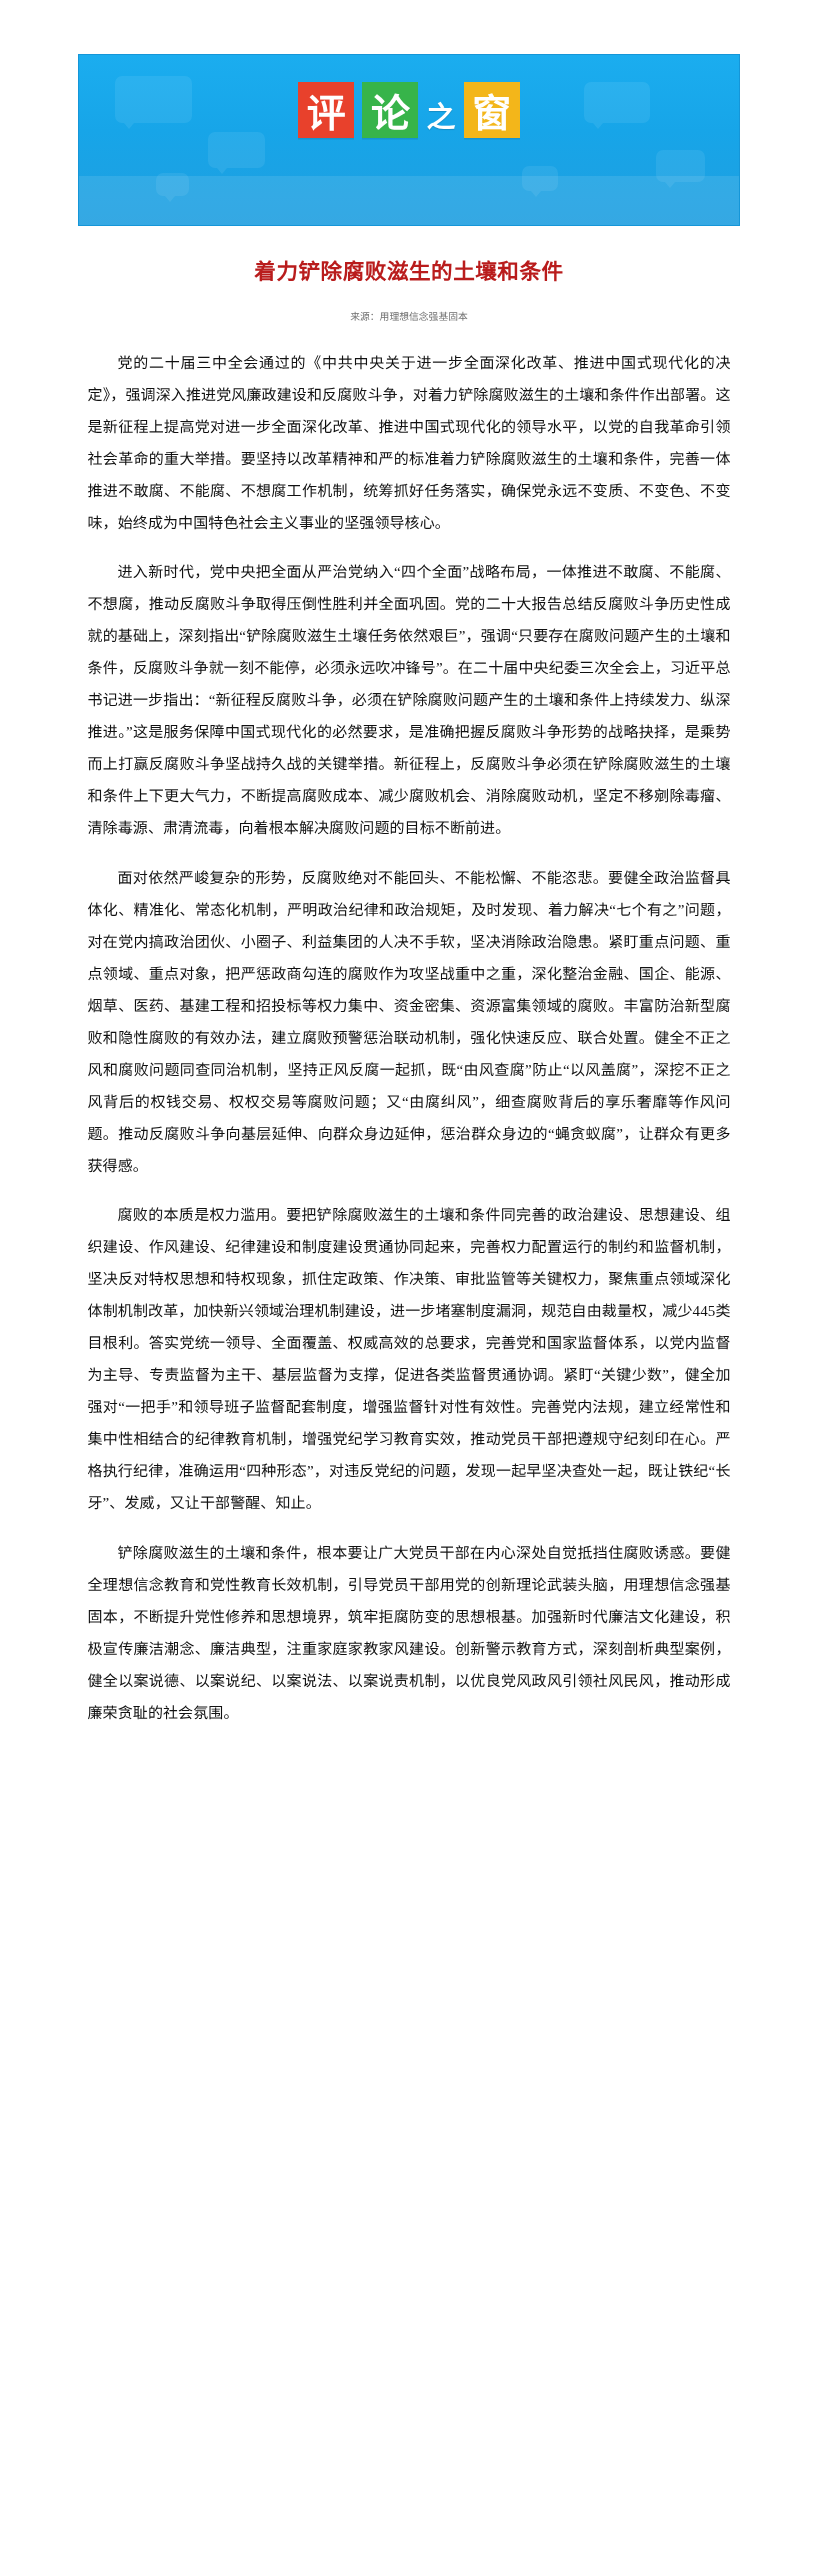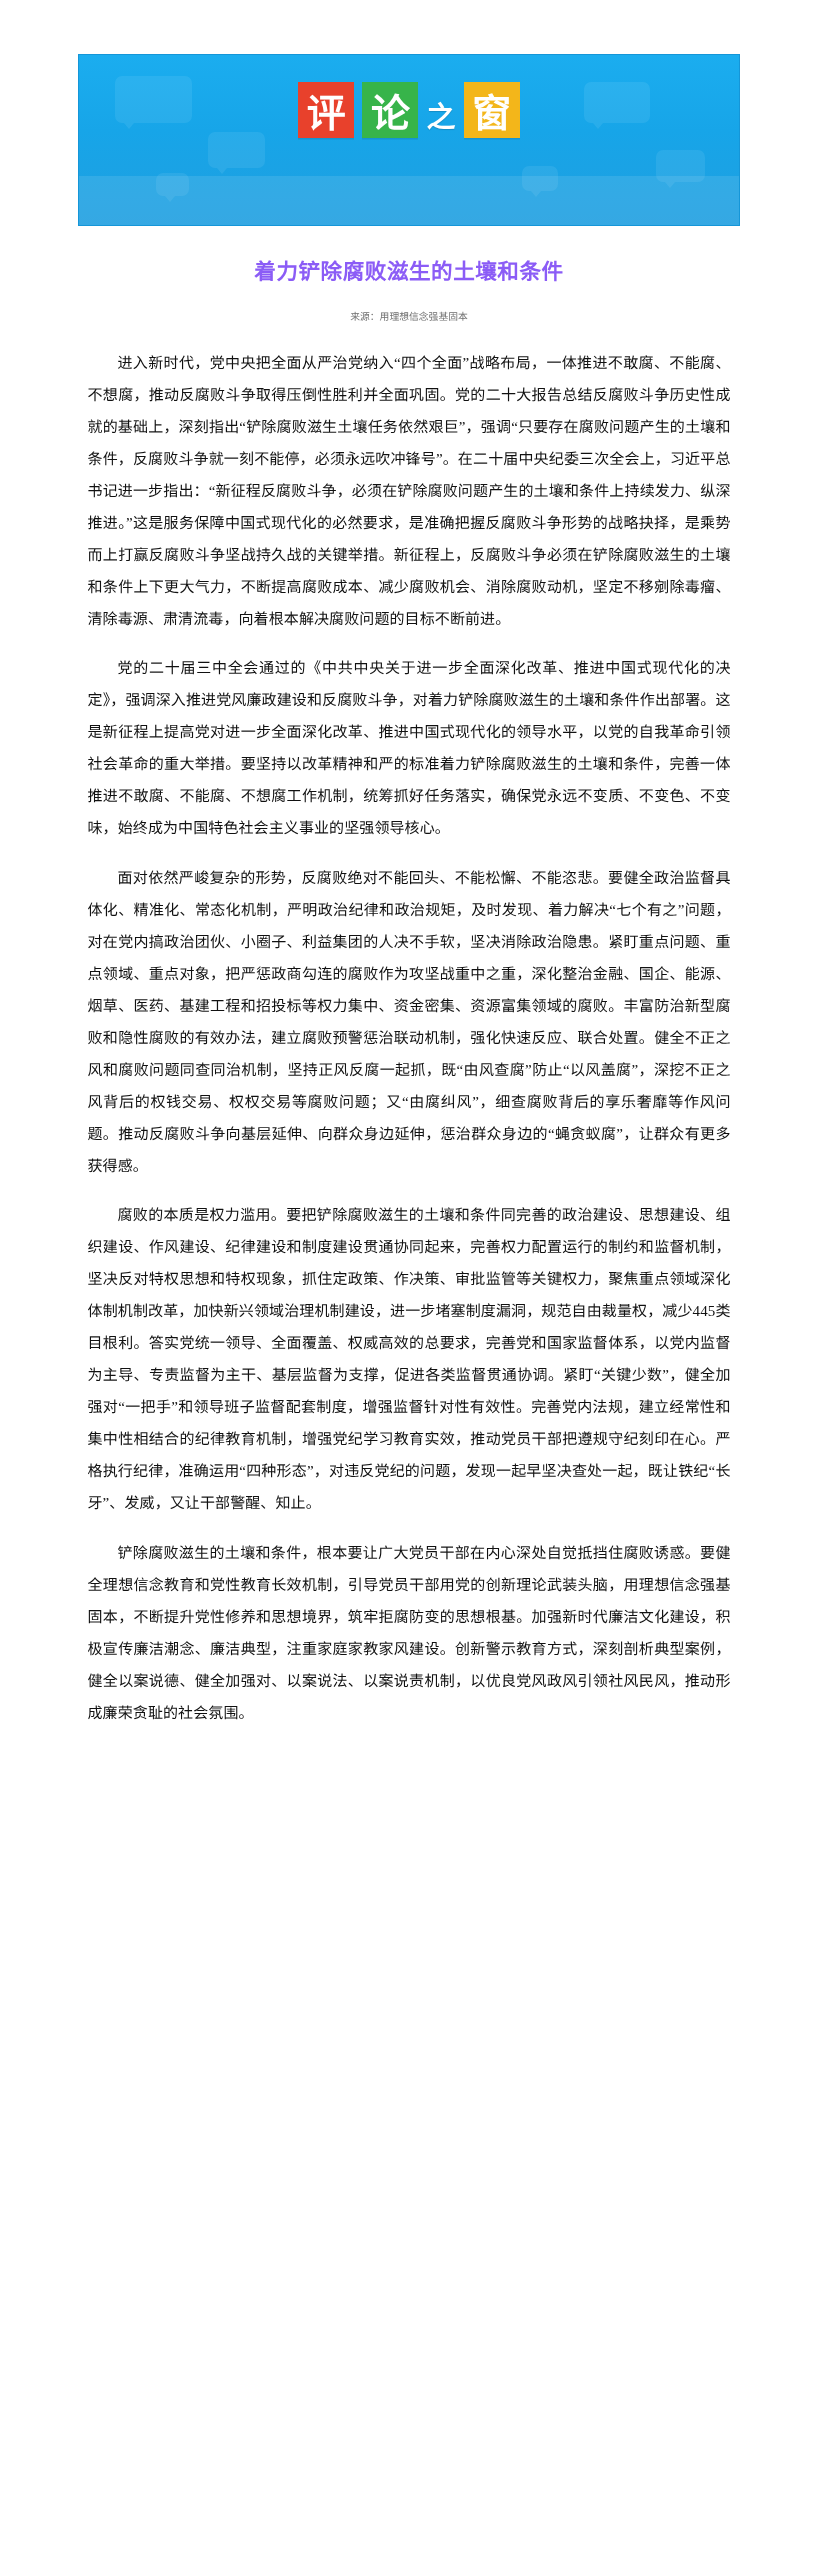--- a/index.html
+++ b/index.html
@@ -107,21 +107,21 @@
   
   .headline-wrap {
     width: 818px;
     text-align: center;
     padding: 13.4px 0 2.1px 0;
   }
   .headline {
     font-family: "Liberation Serif", "DejaVu Serif", serif;
     font-size: 21.6px;
     font-weight: bold;
-    color: #8b5cf6;
+    color: #b91c1c;
     letter-spacing: 0.5px;
   }
   .source {
     text-align: center;
     font-size: 9.8px;
     color: #6f6f6f;
     padding: 7.2px 0 0 0;
     font-family: "Liberation Sans", sans-serif;
   }
 
@@ -166,21 +166,21 @@
       </div>
     </div>
   </div>
 
   <div class="headline-wrap">
     <h1 class="headline">着力铲除腐败滋生的土壤和条件</h1>
   </div>
   <div class="source">来源：用理想信念强基固本</div>
 
   <div class="article">
+    <p>党的二十届三中全会通过的《中共中央关于进一步全面深化改革、推进中国式现代化的决定》，强调深入推进党风廉政建设和反腐败斗争，对着力铲除腐败滋生的土壤和条件作出部署。这是新征程上提高党对进一步全面深化改革、推进中国式现代化的领导水平，以党的自我革命引领社会革命的重大举措。要坚持以改革精神和严的标准着力铲除腐败滋生的土壤和条件，完善一体推进不敢腐、不能腐、不想腐工作机制，统筹抓好任务落实，确保党永远不变质、不变色、不变味，始终成为中国特色社会主义事业的坚强领导核心。</p>
     <p>进入新时代，党中央把全面从严治党纳入“四个全面”战略布局，一体推进不敢腐、不能腐、不想腐，推动反腐败斗争取得压倒性胜利并全面巩固。党的二十大报告总结反腐败斗争历史性成就的基础上，深刻指出“铲除腐败滋生土壤任务依然艰巨”，强调“只要存在腐败问题产生的土壤和条件，反腐败斗争就一刻不能停，必须永远吹冲锋号”。在二十届中央纪委三次全会上，习近平总书记进一步指出：“新征程反腐败斗争，必须在铲除腐败问题产生的土壤和条件上持续发力、纵深推进。”这是服务保障中国式现代化的必然要求，是准确把握反腐败斗争形势的战略抉择，是乘势而上打赢反腐败斗争坚战持久战的关键举措。新征程上，反腐败斗争必须在铲除腐败滋生的土壤和条件上下更大气力，不断提高腐败成本、减少腐败机会、消除腐败动机，坚定不移剜除毒瘤、清除毒源、肃清流毒，向着根本解决腐败问题的目标不断前进。</p>
-    <p>党的二十届三中全会通过的《中共中央关于进一步全面深化改革、推进中国式现代化的决定》，强调深入推进党风廉政建设和反腐败斗争，对着力铲除腐败滋生的土壤和条件作出部署。这是新征程上提高党对进一步全面深化改革、推进中国式现代化的领导水平，以党的自我革命引领社会革命的重大举措。要坚持以改革精神和严的标准着力铲除腐败滋生的土壤和条件，完善一体推进不敢腐、不能腐、不想腐工作机制，统筹抓好任务落实，确保党永远不变质、不变色、不变味，始终成为中国特色社会主义事业的坚强领导核心。</p>
     <p>面对依然严峻复杂的形势，反腐败绝对不能回头、不能松懈、不能恣悲。要健全政治监督具体化、精准化、常态化机制，严明政治纪律和政治规矩，及时发现、着力解决“七个有之”问题，对在党内搞政治团伙、小圈子、利益集团的人决不手软，坚决消除政治隐患。紧盯重点问题、重点领域、重点对象，把严惩政商勾连的腐败作为攻坚战重中之重，深化整治金融、国企、能源、烟草、医药、基建工程和招投标等权力集中、资金密集、资源富集领域的腐败。丰富防治新型腐败和隐性腐败的有效办法，建立腐败预警惩治联动机制，强化快速反应、联合处置。健全不正之风和腐败问题同查同治机制，坚持正风反腐一起抓，既“由风查腐”防止“以风盖腐”，深挖不正之风背后的权钱交易、权权交易等腐败问题；又“由腐纠风”，细查腐败背后的享乐奢靡等作风问题。推动反腐败斗争向基层延伸、向群众身边延伸，惩治群众身边的“蝇贪蚁腐”，让群众有更多获得感。</p>
     <p>腐败的本质是权力滥用。要把铲除腐败滋生的土壤和条件同完善的政治建设、思想建设、组织建设、作风建设、纪律建设和制度建设贯通协同起来，完善权力配置运行的制约和监督机制，坚决反对特权思想和特权现象，抓住定政策、作决策、审批监管等关键权力，聚焦重点领域深化体制机制改革，加快新兴领域治理机制建设，进一步堵塞制度漏洞，规范自由裁量权，减少445类目根利。答实党统一领导、全面覆盖、权威高效的总要求，完善党和国家监督体系，以党内监督为主导、专责监督为主干、基层监督为支撑，促进各类监督贯通协调。紧盯“关键少数”，健全加强对“一把手”和领导班子监督配套制度，增强监督针对性有效性。完善党内法规，建立经常性和集中性相结合的纪律教育机制，增强党纪学习教育实效，推动党员干部把遵规守纪刻印在心。严格执行纪律，准确运用“四种形态”，对违反党纪的问题，发现一起早坚决查处一起，既让铁纪“长牙”、发威，又让干部警醒、知止。</p>
-    <p>铲除腐败滋生的土壤和条件，根本要让广大党员干部在内心深处自觉抵挡住腐败诱惑。要健全理想信念教育和党性教育长效机制，引导党员干部用党的创新理论武装头脑，用理想信念强基固本，不断提升党性修养和思想境界，筑牢拒腐防变的思想根基。加强新时代廉洁文化建设，积极宣传廉洁潮念、廉洁典型，注重家庭家教家风建设。创新警示教育方式，深刻剖析典型案例，健全以案说德、健全加强对、以案说法、以案说责机制，以优良党风政风引领社风民风，推动形成廉荣贪耻的社会氛围。</p>
+    <p>铲除腐败滋生的土壤和条件，根本要让广大党员干部在内心深处自觉抵挡住腐败诱惑。要健全理想信念教育和党性教育长效机制，引导党员干部用党的创新理论武装头脑，用理想信念强基固本，不断提升党性修养和思想境界，筑牢拒腐防变的思想根基。加强新时代廉洁文化建设，积极宣传廉洁潮念、廉洁典型，注重家庭家教家风建设。创新警示教育方式，深刻剖析典型案例，健全以案说德、以案说纪、以案说法、以案说责机制，以优良党风政风引领社风民风，推动形成廉荣贪耻的社会氛围。</p>
   </div>
 
 </div>
 
 
 </body></html>

